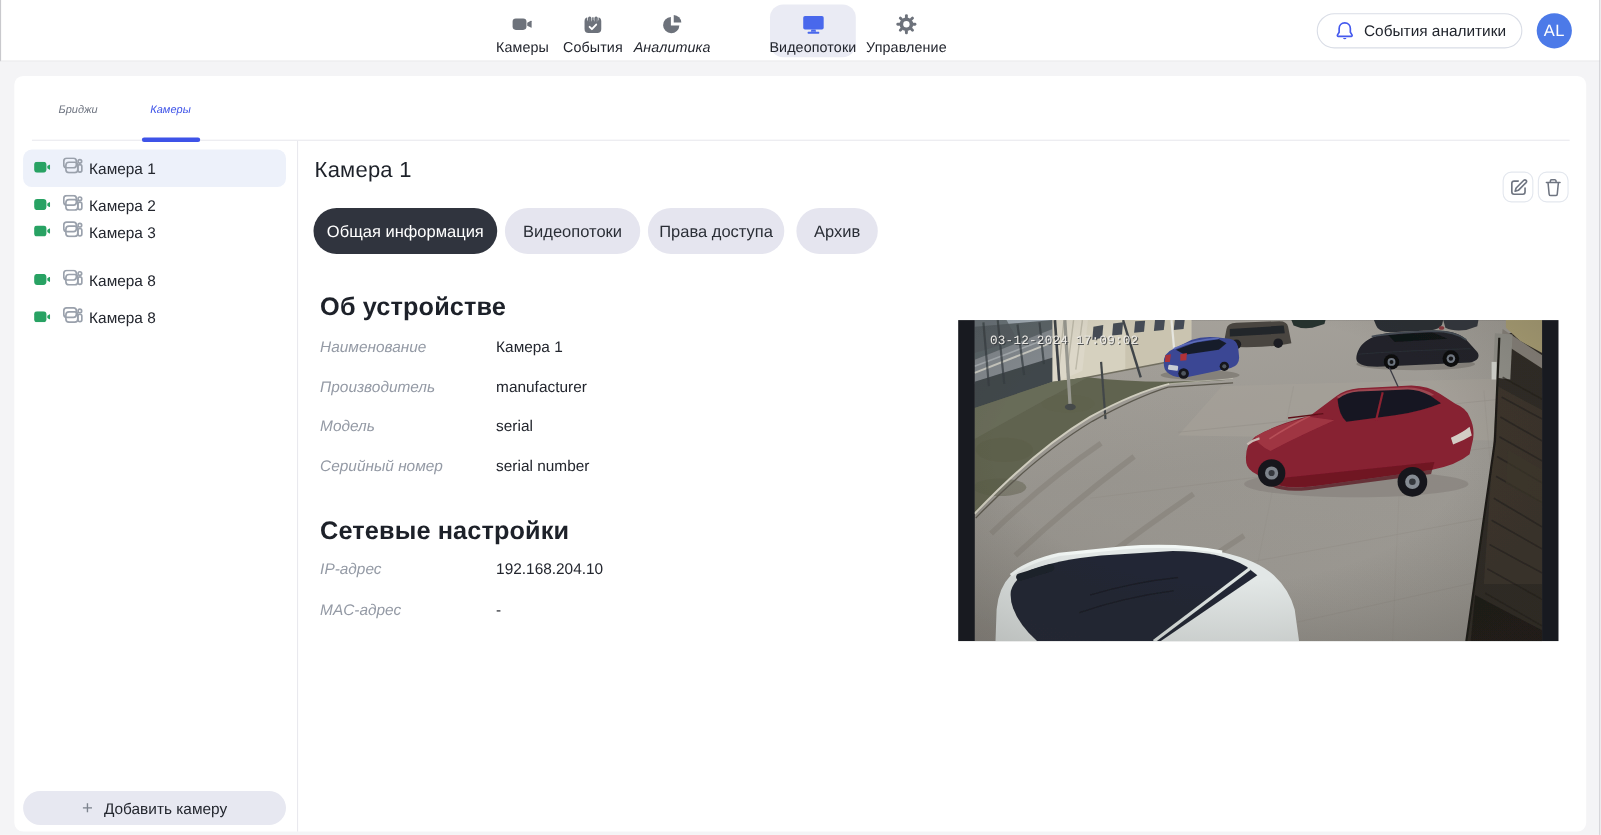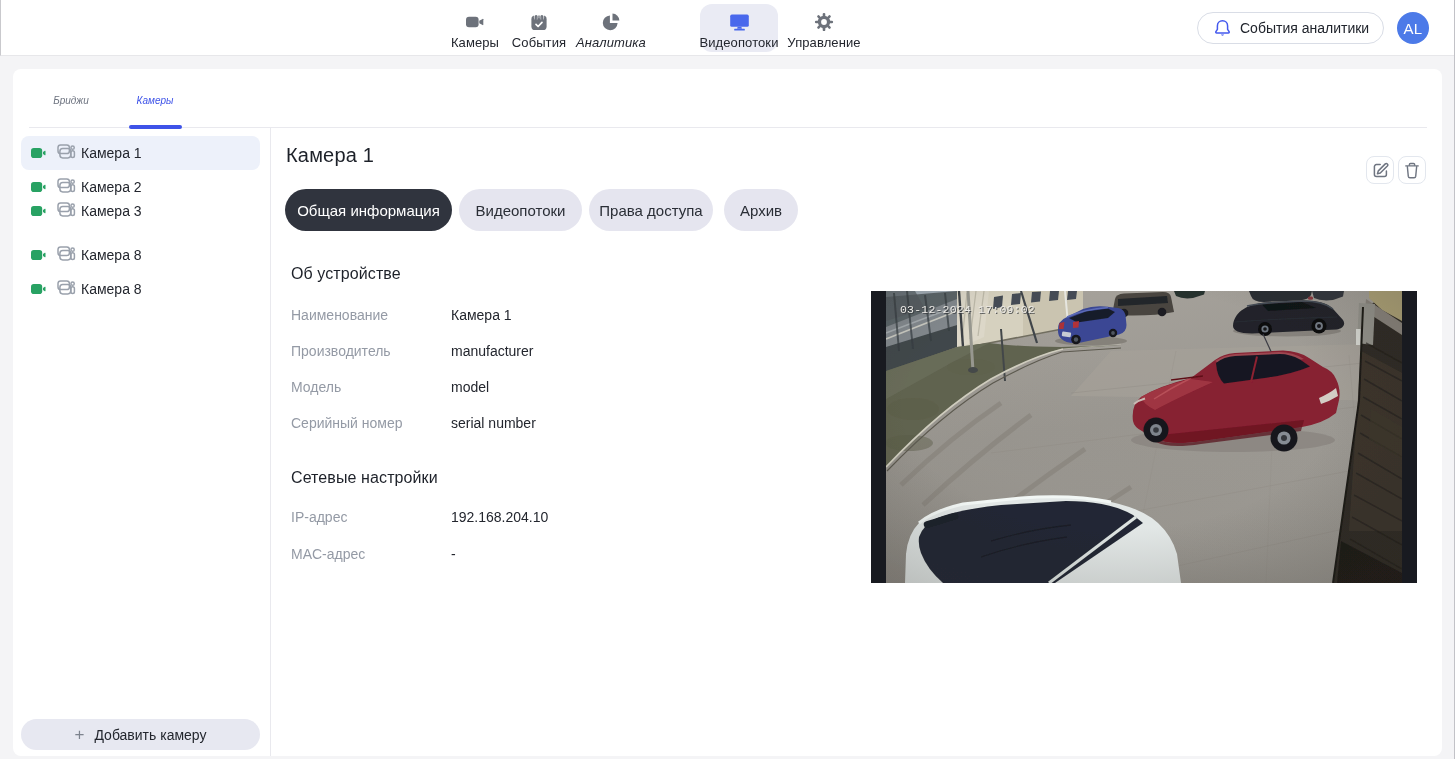--- a/index.html
+++ b/index.html
@@ -45,22 +45,22 @@
   .addbtn .t { font-size:14px; color:#23262e; }
 
   
   .h1 { position:absolute; left:273px; top:75px; font-size:20px; font-weight:500; color:#1d2129; letter-spacing:0.2px; }
   .act { position:absolute; top:87px; width:28px; height:28px; border:1px solid #e3e7ee; border-radius:8px;
          background:#fff; display:flex; align-items:center; justify-content:center; }
   .pill { position:absolute; top:120px; height:42px; border-radius:21px; display:flex; align-items:center;
           justify-content:center; font-size:15px; }
   .pill.dark { background:#30343e; color:#fff; }
   .pill.light { background:#e5e5ef; color:#2a2e36; }
-  .sect { position:absolute; font-size:16px; font-weight:400; color:#1d2129; letter-spacing:0.1px; }
-  .rlabel { position:absolute; left:278px; font-size:14px; color:#949aa5; }
+  .sect { position:absolute; font-size:23px; font-weight:700; color:#1d2129; letter-spacing:0.1px; }
+  .rlabel { position:absolute; left:278px; font-size:14px; color:#949aa5;font-style:italic; }
   .rvalue { position:absolute; left:438px; font-size:14px; color:#23262e; }
   .snap { position:absolute; left:846px; top:222px; width:546px; height:292px;padding-left:12px; }
 </style>
 </head>
 <body>
   <div class="edge-r"></div>
   <header>
     <div class="nav-item" style="left:474px;">
       <svg width="20" height="20" viewBox="0 0 20 20">
         <rect x="1" y="4.8" width="12.6" height="10.4" rx="3" fill="#6d727b"></rect>
@@ -220,21 +220,21 @@
     <div class="pill light" style="left:446px; width:123px;">Видеопотоки</div>
     <div class="pill light" style="left:576px; width:124px;">Права доступа</div>
     <div class="pill light" style="left:711px; width:74px;">Архив</div>
 
     <div class="sect" style="left:278px; top:196px;">Об устройстве</div>
     <div class="rlabel" style="top:238px;">Наименование</div>
     <div class="rvalue" style="top:238px;">Камера 1</div>
     <div class="rlabel" style="top:274px;">Производитель</div>
     <div class="rvalue" style="top:274px;">manufacturer</div>
     <div class="rlabel" style="top:310px;">Модель</div>
-    <div class="rvalue" style="top:310px;">model</div>
+    <div class="rvalue" style="top:310px;">serial</div>
     <div class="rlabel" style="top:346px;">Серийный номер</div>
     <div class="rvalue" style="top:346px;">serial number</div>
 
     <div class="sect" style="left:278px; top:400px;">Сетевые настройки</div>
     <div class="rlabel" style="top:440px;">IP-адрес</div>
     <div class="rvalue" style="top:440px;">192.168.204.10</div>
     <div class="rlabel" style="top:477px;">MAC-адрес</div>
     <div class="rvalue" style="top:477px;">-</div>
 
     <div class="snap">

